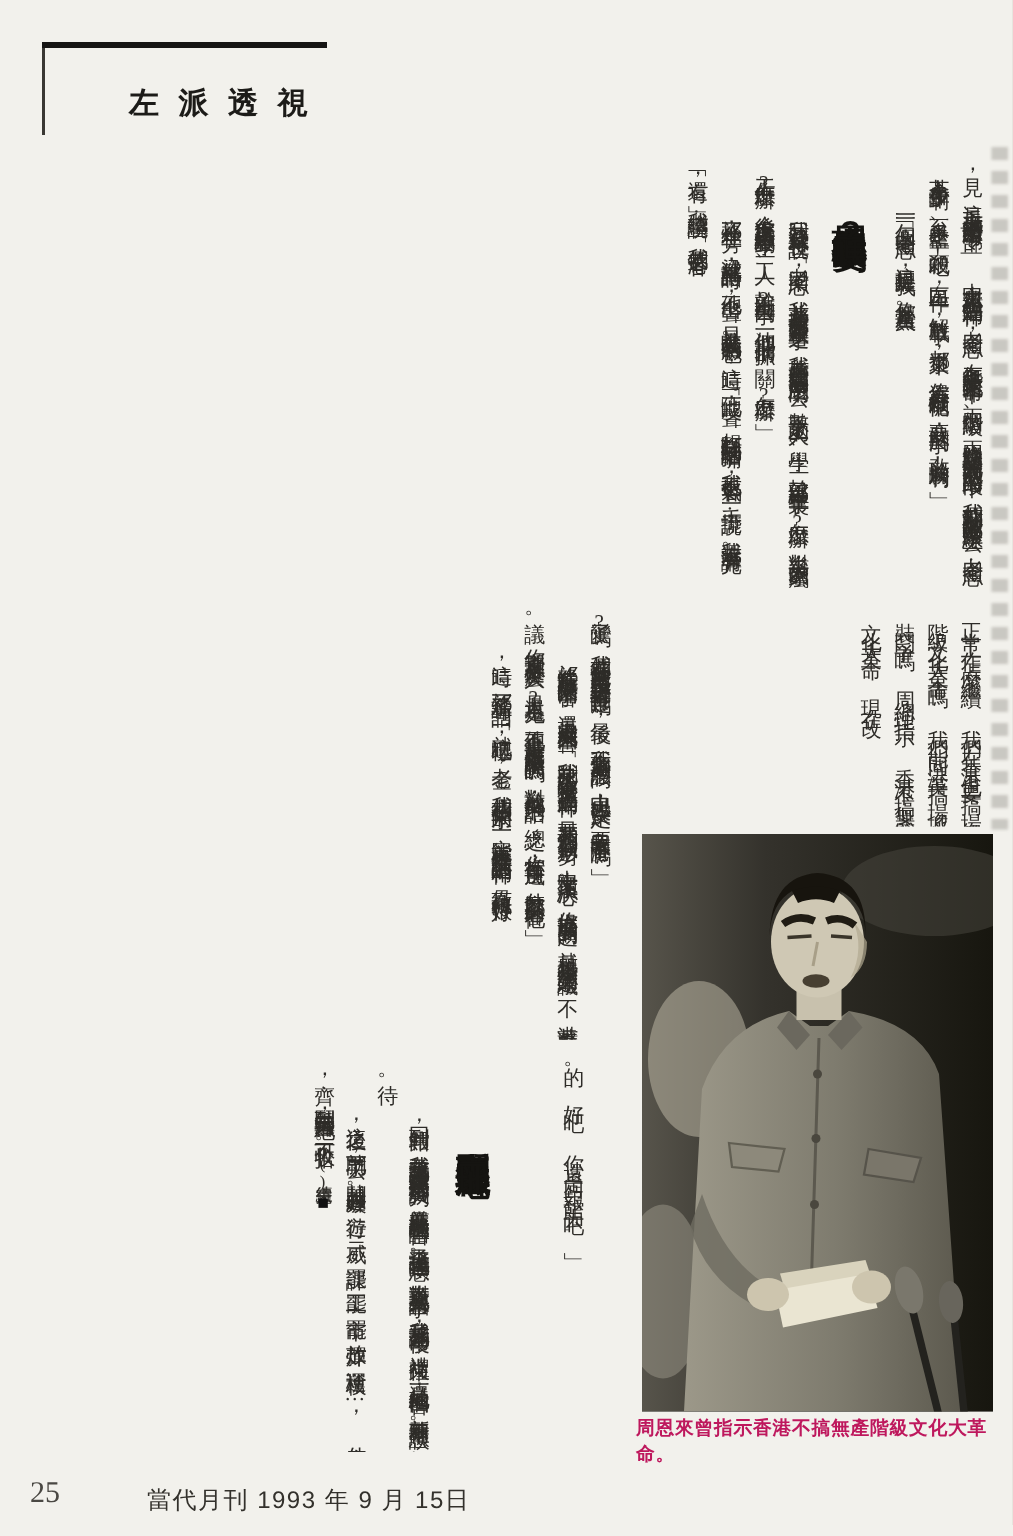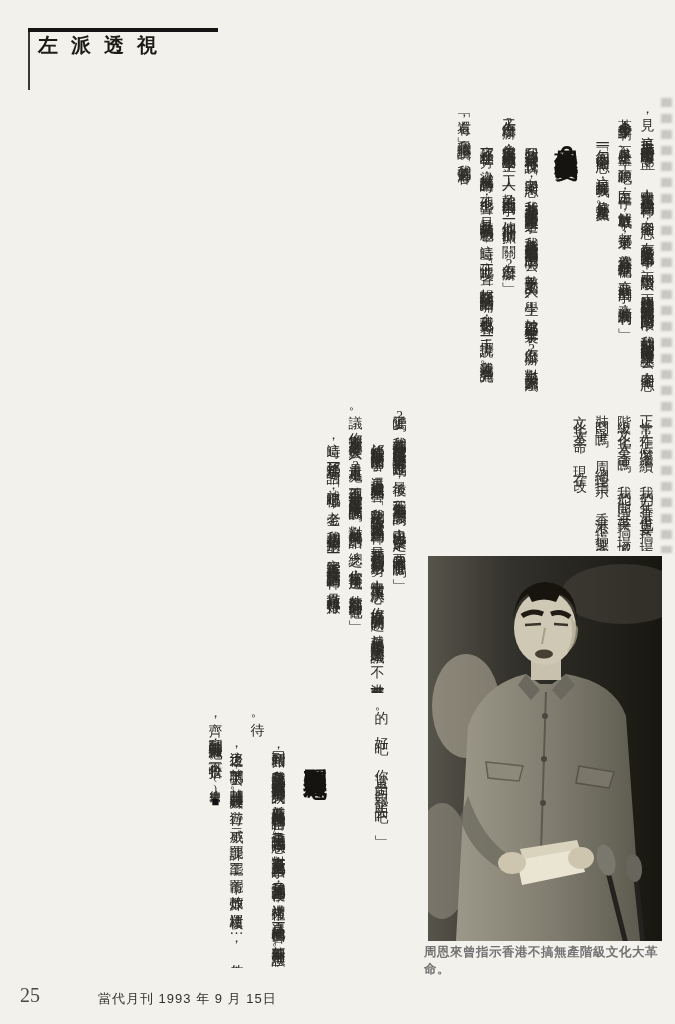--- a/index.html
+++ b/index.html
@@ -6,23 +6,23 @@
   .page{
     position:relative;width:675px;height:1024px;margin:0 auto;
     background:#f2f1ec;overflow:hidden;
     font-family:"Liberation Serif","DejaVu Serif",serif;
     color:#2e2c28;
   }
   
   .masthead{position:absolute;left:28px;top:28px;width:190px;border-top:4px solid #161513;}
   .masthead::before{content:"";position:absolute;left:0;top:0;width:2px;height:58px;background:#3a3833;}
   .masthead-label{
-    display:block;padding:0 0 0 10px;
+    display:block;padding:23px 0 0 10px;
     font-family:"Liberation Sans","DejaVu Sans",sans-serif;
-    font-size:20px;font-weight:bold;letter-spacing:13px;color:#1c1b18;
+    font-size:20px;font-weight:bold;letter-spacing:13px;color:#1c1b18;text-align:right;
   }
   
   .vtext{
     writing-mode:vertical-rl;text-orientation:upright;
     position:absolute;overflow:hidden;
     font-size:14px;line-height:22.4px;letter-spacing:1.5px;
     text-align:left;
   }
   .vtext p{margin:0;}
   .ind{text-indent:2em;}
@@ -43,35 +43,35 @@
     font-size:20px;line-height:1.7;margin:0;
   }
   .note-small{font-size:11px;letter-spacing:0;}
   .end-mark{font-size:13px;letter-spacing:0;color:#111;}
   
   .photo{position:absolute;left:428px;top:556px;width:234px;height:385px;background:#23221e;}
   .photo svg{display:block;width:100%;height:100%;}
   .caption{
     position:absolute;left:424px;top:944px;width:240px;
     font-family:"Liberation Sans","DejaVu Sans",sans-serif;
-    font-size:12.5px;font-weight:bold;color:#737373;letter-spacing:0.5px;
+    font-size:12.5px;font-weight:bold;color:#be185d;letter-spacing:0.5px;
   }
   
   .ghost-strip{
     position:absolute;left:661px;top:98px;width:11px;height:455px;
     background:repeating-linear-gradient(180deg,
       rgba(96,93,84,0.28) 0 9px, rgba(242,241,236,0) 9px 16px);
     filter:blur(1px);
   }
   
   .page-number{position:absolute;left:20px;top:984px;font-size:20px;color:#4a4843;}
   .magazine-footer{
     position:absolute;left:98px;top:990px;
     font-family:"Liberation Sans","DejaVu Sans",sans-serif;
-    font-size:13px;color:#33312c;letter-spacing:1px;
+    font-size:16px;color:#33312c;letter-spacing:1px;
   }
 </style>
 </head>
 <body>
 
 <div class="page">
 
   <div class="masthead">
     <span class="masthead-label">左派透視</span>
   </div>

